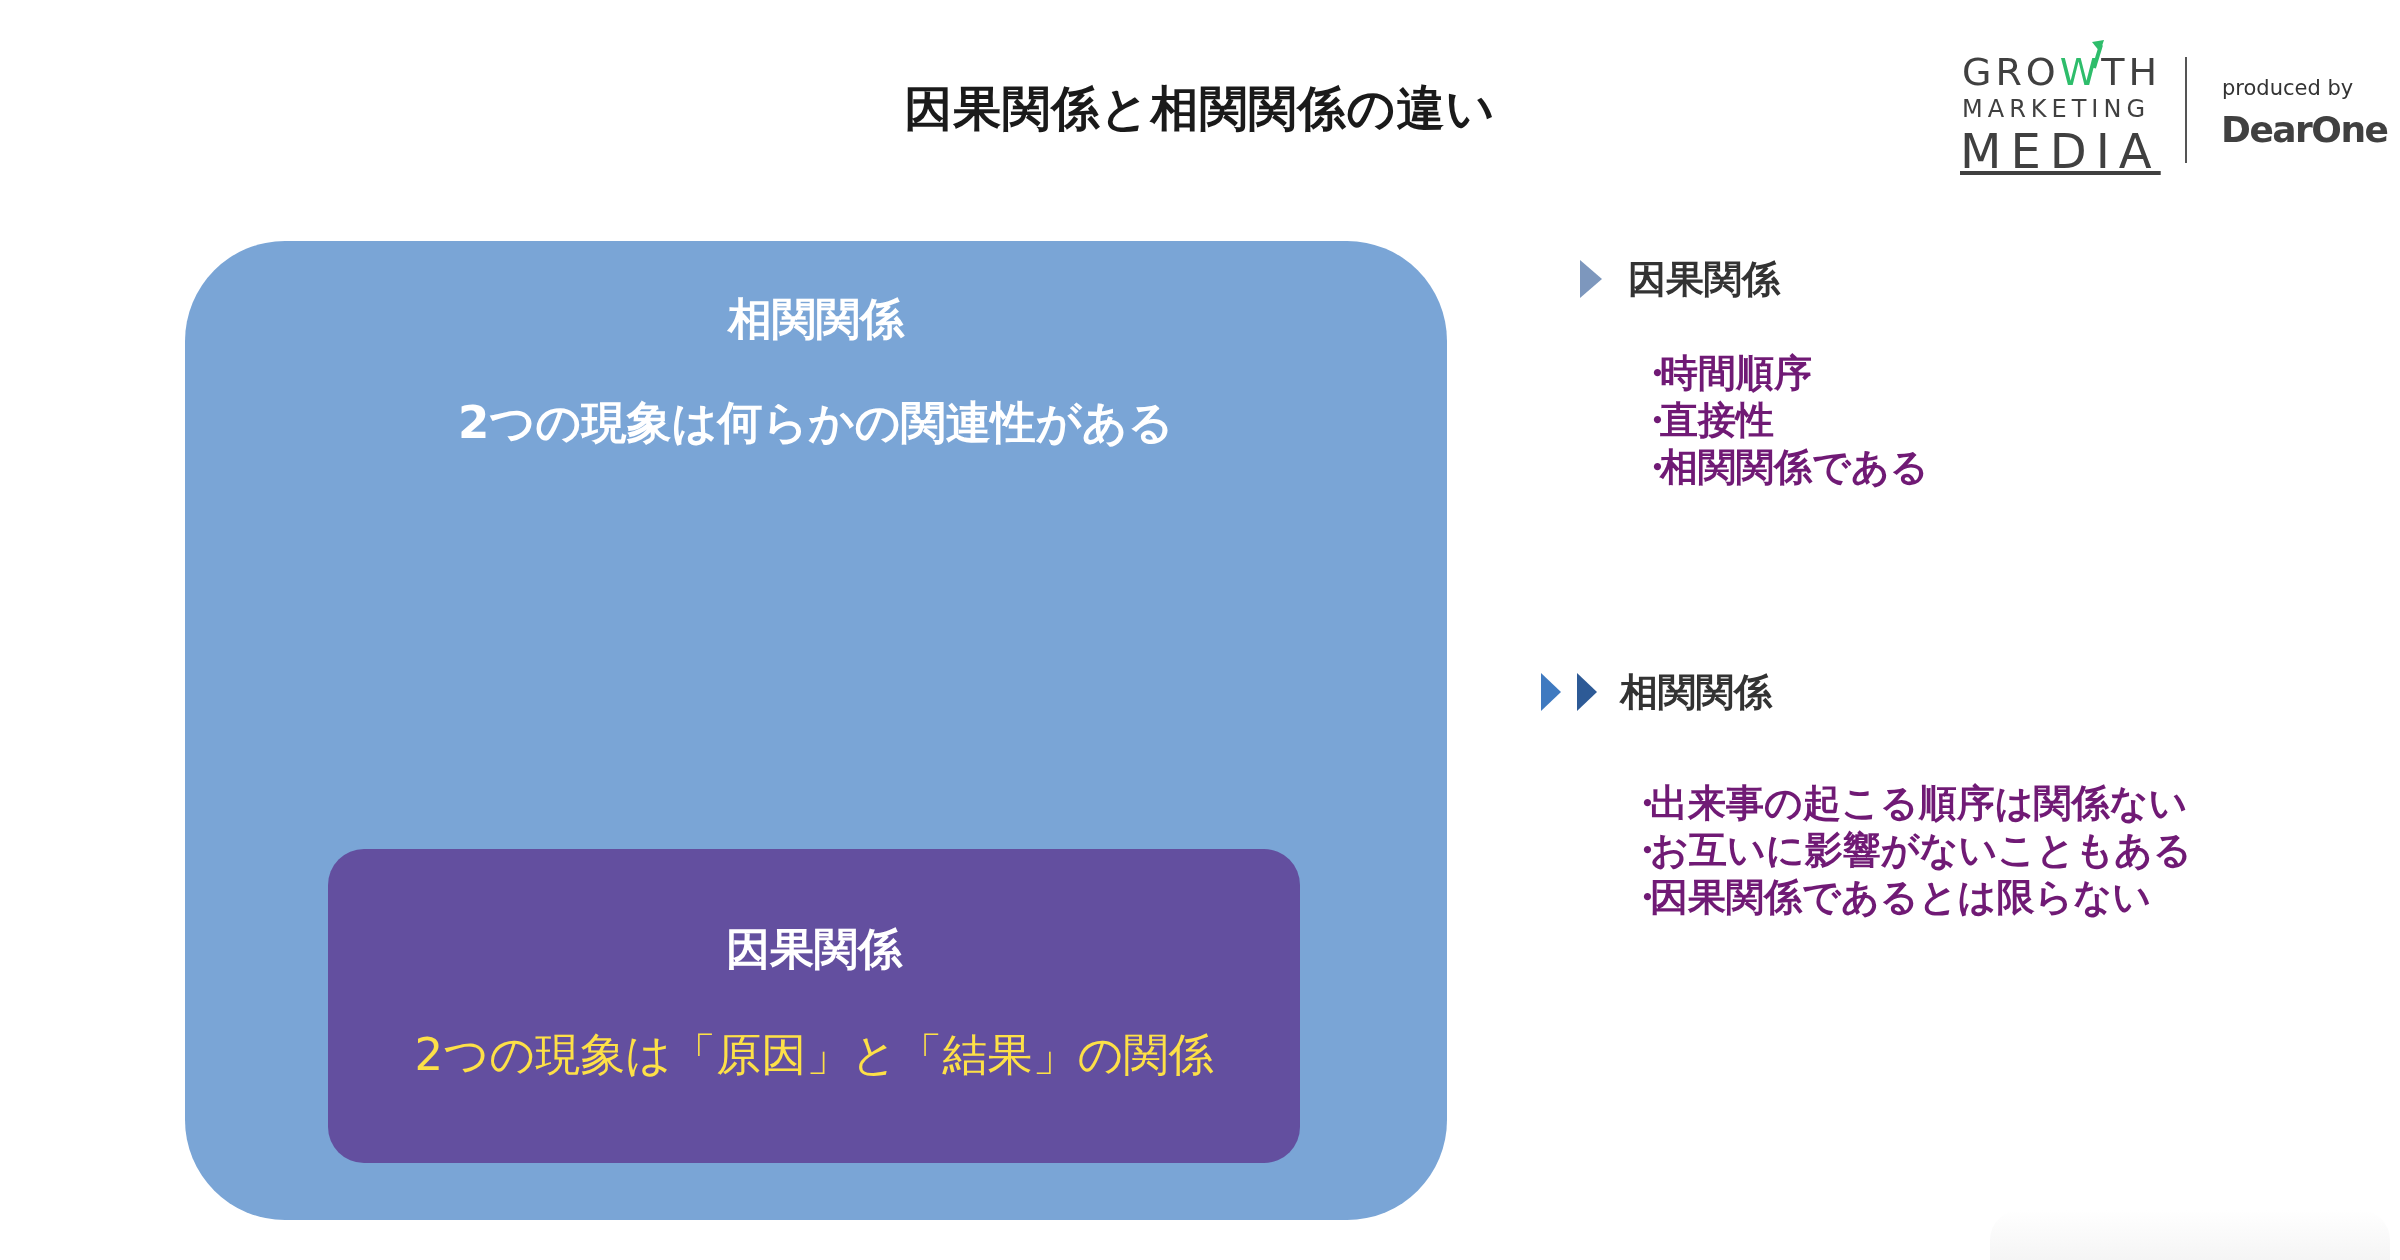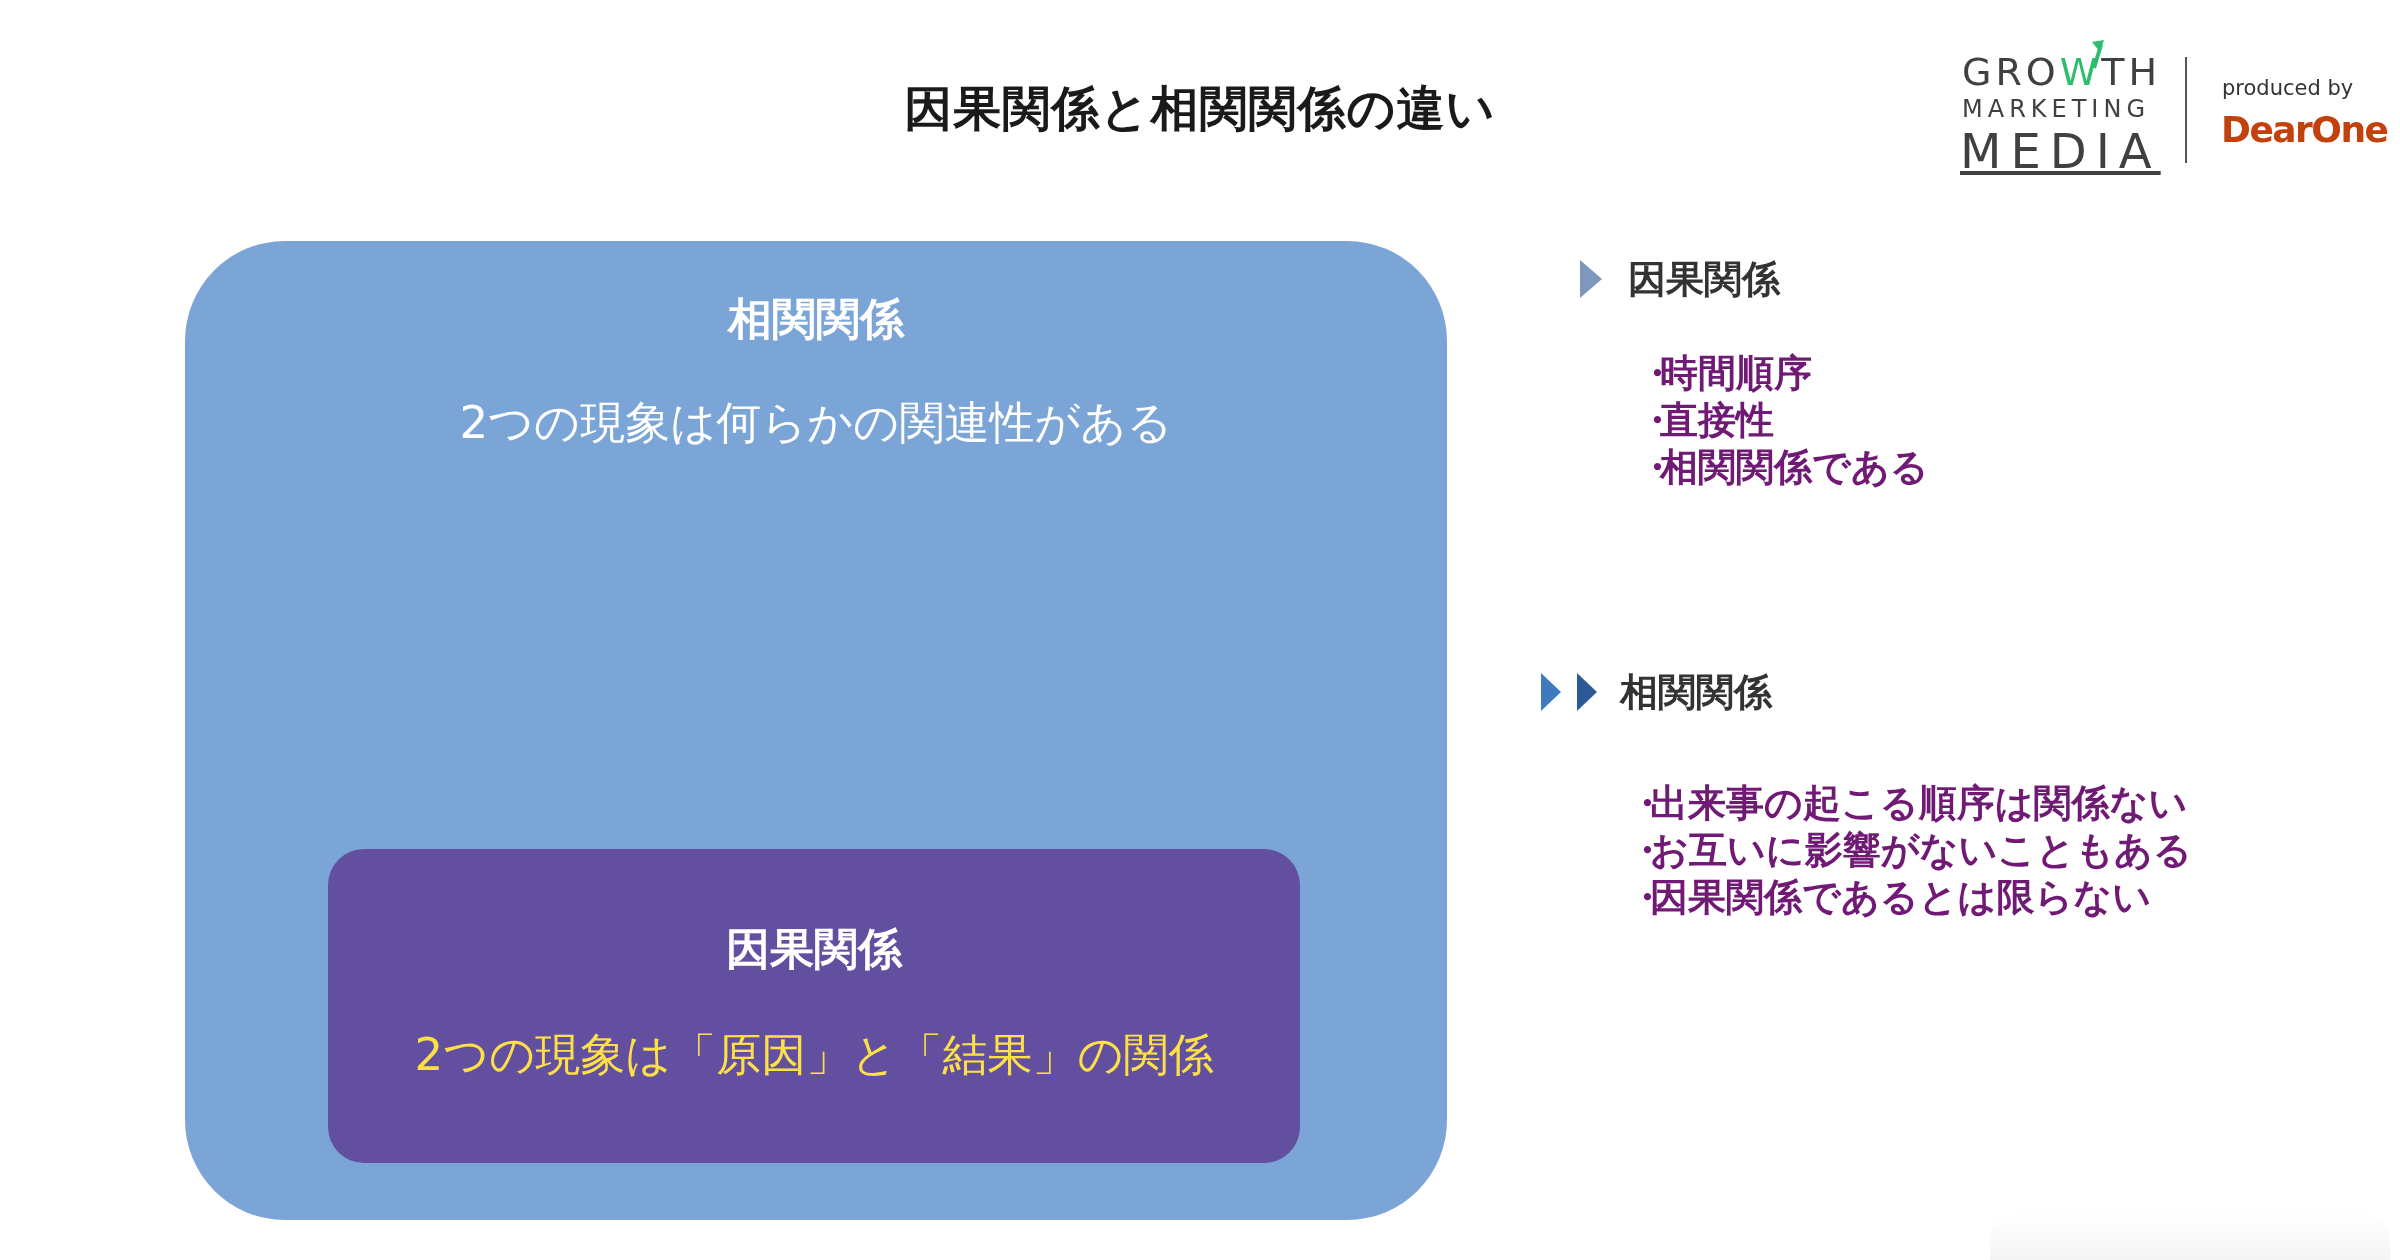--- a/index.html
+++ b/index.html
@@ -37,35 +37,35 @@
     .logo-divider {
       position: absolute; left: 227px; top: 17px; width: 2px; height: 106px;
       background: #555555;
     }
     .logo-produced {
       position: absolute; left: 264px; top: 36px;
       font-size: 21px; color: #333333; line-height: 24px;
     }
     .logo-dearone {
       position: absolute; left: 263px; top: 70px;
-      font-size: 36px; font-weight: bold; color: #c2410c; letter-spacing: -1.5px; line-height: 40px;
+      font-size: 36px; font-weight: bold; color: #404040; letter-spacing: -1.5px; line-height: 40px;
     }
 
     
     .outer-box {
       position: absolute; left: 185px; top: 241px; width: 1262px; height: 979px;
       background: #7aa5d6; border-radius: 100px;
     }
     .outer-heading {
       position: absolute; left: 0; top: 50px; width: 100%;
       text-align: center; color: #ffffff; font-size: 44px; font-weight: bold; line-height: 56px;
     }
     .outer-desc {
       position: absolute; left: 0; top: 152px; width: 100%;
-      text-align: center; color: #ffffff; font-size: 45px; line-height: 60px; font-weight: normal;
+      text-align: center; color: #ffffff; font-size: 45px; line-height: 60px; font-weight: bold;
     }
     .inner-box {
       position: absolute; left: 143px; top: 608px; width: 972px; height: 314px;
       background: #634f9f; border-radius: 36px;
     }
     .inner-heading {
       position: absolute; left: 0; top: 72px; width: 100%;
       text-align: center; color: #ffffff; font-size: 44px; font-weight: bold; line-height: 56px;
     }
     .inner-desc {

